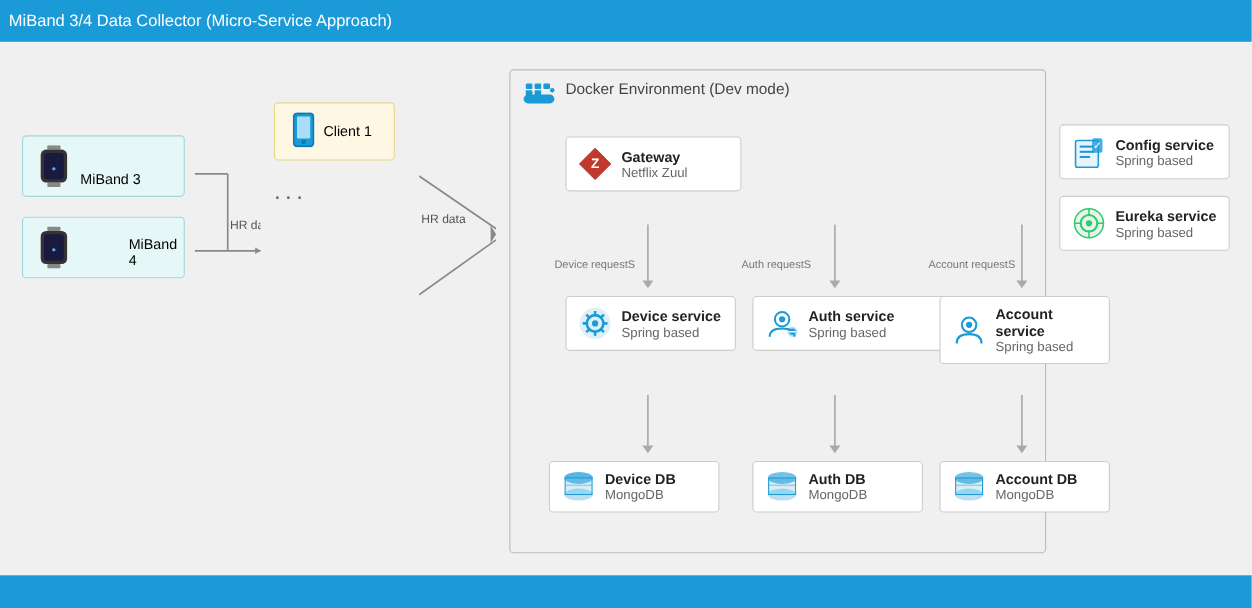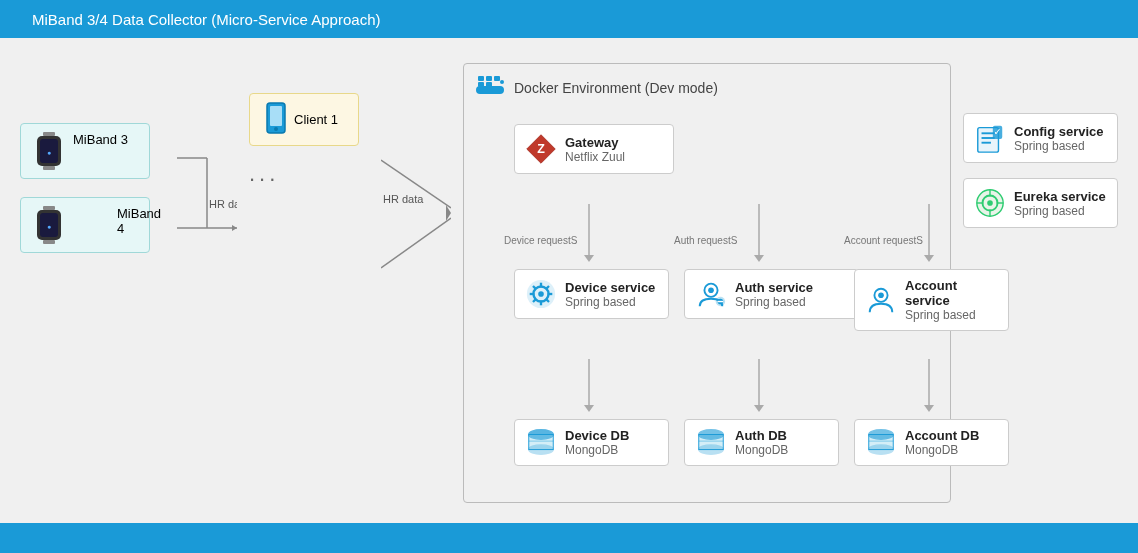--- a/index.html
+++ b/index.html
@@ -1,21 +1,21 @@
 <!DOCTYPE html>
 <html><head>
   <meta charset="utf-8">
   <style>
     * { box-sizing: border-box; margin: 0; padding: 0; }
     body { font-family: 'Segoe UI', Arial, sans-serif; background: #f0f0f0; width: 1138px; height: 553px; overflow: hidden; }
 
     .title-bar {
       background: #1a9ad7;
       color: white;
-      padding: 10px 32px;
+      padding: 10px 8px;
       font-size: 15px;
       font-weight: 500;
       height: 38px;
       display: flex;
       align-items: center;
     }
 
     .main-area {
       display: flex;
       height: calc(553px - 38px - 30px);
@@ -27,24 +27,24 @@
       background: #1a9ad7;
       height: 30px;
     }
 
     .device-box {
       background: #e6f7f7;
       border: 1px solid #a0d8d8;
       border-radius: 4px;
       padding: 8px 12px;
       display: flex;
-      align-items: flex-start;
+      align-items: flex-end;
       gap: 8px;
       font-size: 13px;
-      width: 130px;
+      width: 148px;
     }
 
     .client-box {
       background: #fdf7e3;
       border: 1px solid #e8d88a;
       border-radius: 4px;
       padding: 8px 16px;
       display: flex;
       align-items: center;
       gap: 8px;
@@ -58,21 +58,21 @@
       text-align: center;
       letter-spacing: 4px;
       margin: 15px 0;
     }
 
     .docker-label {
       font-size: 14px;
       color: #444;
       margin-bottom: 8px;
       display: flex;
-      align-items: flex-end;
+      align-items: flex-start;
       gap: 8px;
     }
 
     
     .service-box {
       background: white;
       border: 1px solid #ccc;
       border-radius: 4px;
       padding: 8px 10px;
       display: flex;
@@ -317,21 +317,21 @@
               <circle cx="17" cy="12" r="3" fill="#1a9ad7"></circle>
               <path d="M5 30 Q5 21 17 21 Q29 21 29 30" fill="none" stroke="#1a9ad7" stroke-width="2"></path>
             </svg>
           </div>
           <div class="service-text">
             <div class="service-name">Account service</div>
             <div class="service-sub">Spring based</div>
           </div>
         </div>
 
-        <div class="service-box" style="left:40px;top:315px;width:155px;">
+        <div class="service-box" style="left:25px;top:315px;width:155px;">
           <div class="db-icon">
             <svg width="34" height="32" viewBox="0 0 34 32">
               <ellipse cx="17" cy="7" rx="13" ry="5" fill="#1a9ad7" opacity="0.3" stroke="#1a9ad7" stroke-width="1.5"></ellipse>
               <rect x="4" y="7" width="26" height="16" fill="#d4eef7" stroke="#1a9ad7" stroke-width="1"></rect>
               <ellipse cx="17" cy="23" rx="13" ry="5" fill="#1a9ad7" opacity="0.3" stroke="#1a9ad7" stroke-width="1.5"></ellipse>
               <ellipse cx="17" cy="7" rx="13" ry="5" fill="#1a9ad7" opacity="0.6" stroke="#1a9ad7" stroke-width="1.5"></ellipse>
               <line x1="4" y1="14" x2="30" y2="14" stroke="#1a9ad7" stroke-width="0.5"></line>
             </svg>
           </div>
           <div class="service-text">

